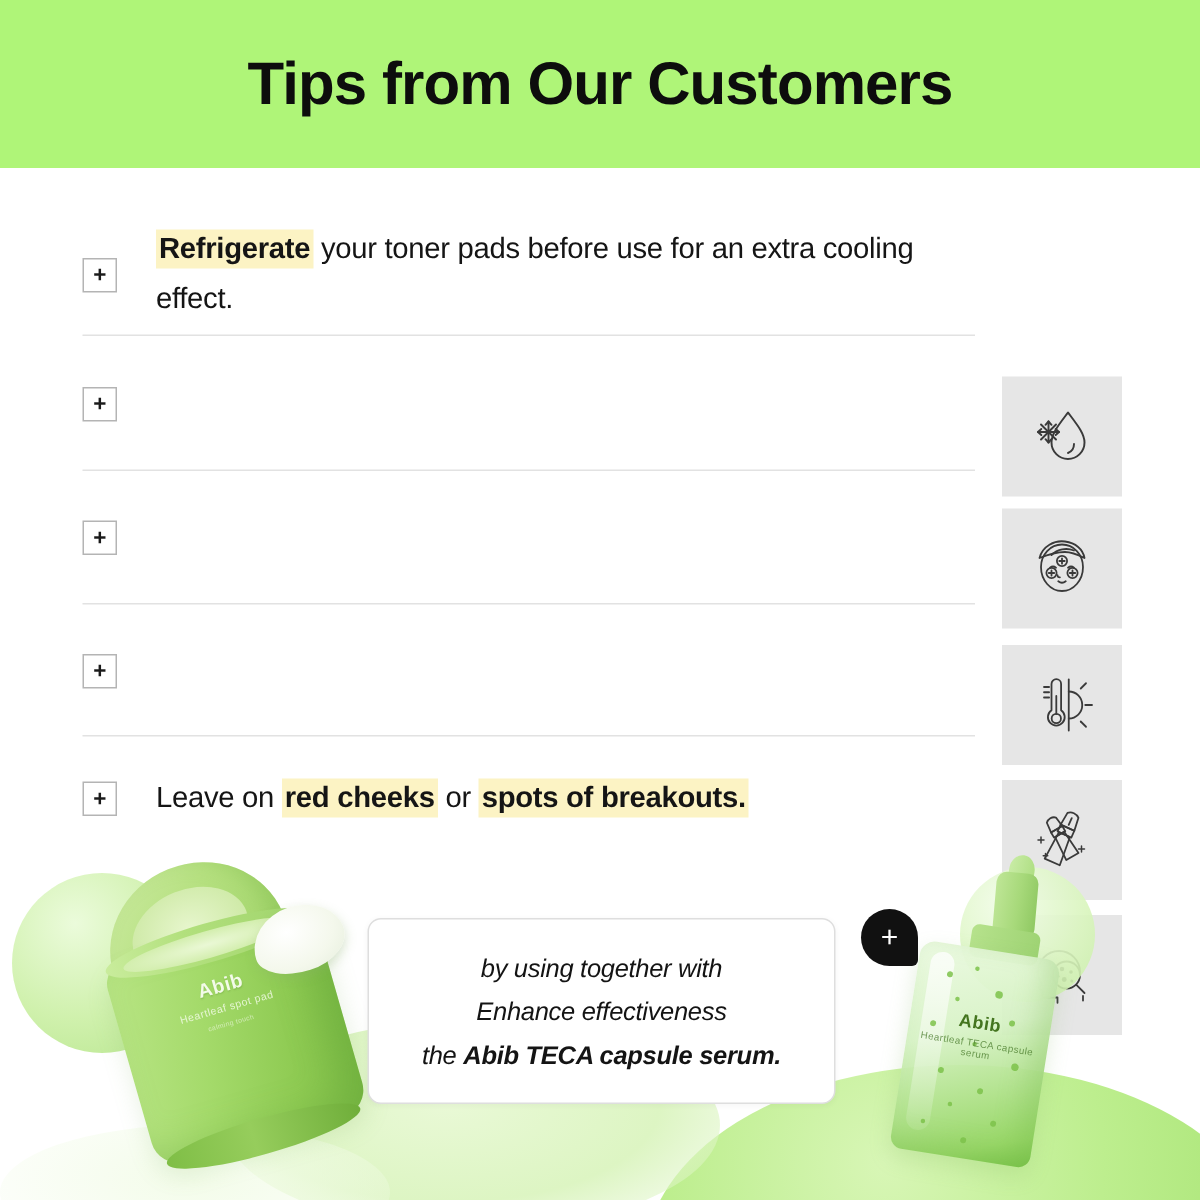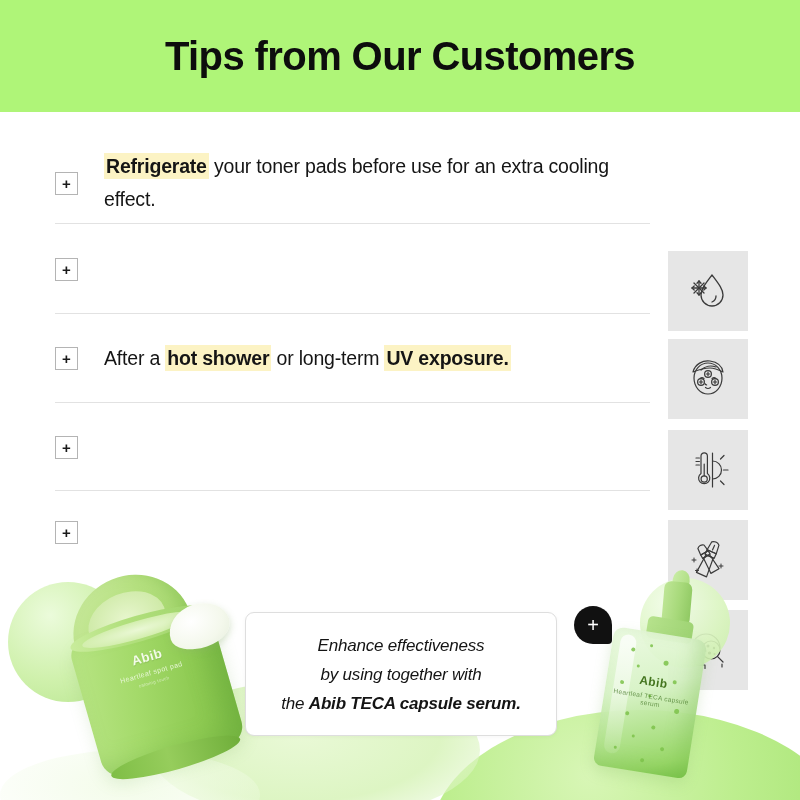--- a/index.html
+++ b/index.html
@@ -280,21 +280,20 @@
           <path d="M22.5 33.5 q2.5 2 5 0"></path>
           <path d="M22 29.5 q0 1.4 1.6 1.4"></path>
         </svg>
       </span>
     </div>
     <div class="divider" style="top:201px;"></div>
 
     <div class="tip-row" style="top:203px;height:87px;">
       <div class="tip-left">
         <div class="plus-box">+</div>
-        <div class="tip-text"><span>After a </span><span class="hl">hot shower</span><span> or long-term </span><span class="hl">UV exposure.</span></div>
       </div>
     </div>
     <div class="icon-tile" style="top:318px;">
       <span>
         <svg width="48" height="48" viewBox="0 0 48 48" fill="none" stroke="#3a3a3a" stroke-width="1.2" stroke-linecap="round" stroke-linejoin="round">
           <path d="M17 10 a3.2 3.2 0 0 1 6.4 0 v17.5 a5.6 5.6 0 1 1 -6.4 0 Z"></path>
           <circle cx="20.2" cy="33" r="3.1"></circle>
           <line x1="20.2" y1="18" x2="20.2" y2="30"></line>
           <line x1="12" y1="12" x2="15.4" y2="12"></line>
           <line x1="12" y1="15.5" x2="15.4" y2="15.5"></line>
@@ -334,20 +333,21 @@
             <path d="M13 33 v3 M11.5 34.5 h3"></path>
           </g>
         </svg>
       </span>
     </div>
     <div class="divider" style="top:378px;"></div>
 
     <div class="tip-row" style="top:380px;height:80px;">
       <div class="tip-left">
         <div class="plus-box">+</div>
+        <div class="tip-text"><span>Leave on </span><span class="hl">red cheeks</span><span> or </span><span class="hl">spots of breakouts.</span></div>
       </div>
     </div>
     <div class="icon-tile" style="top:498px;">
       <span>
         <svg width="48" height="48" viewBox="0 0 48 48" fill="none" stroke="#3a3a3a" stroke-width="1.2" stroke-linecap="round" stroke-linejoin="round">
           <path d="M36 22 A14 14 0 0 0 8 22 c0 4 1 6 2.5 8 l-2 2.5 2.5 2 v4.5 h10 v3.5"></path>
           <circle cx="27" cy="24" r="9"></circle>
           <line x1="33.6" y1="30.6" x2="39" y2="36"></line>
           <line x1="38" y1="38" x2="38" y2="41"></line>
           <g fill="#3a3a3a" stroke="none">
@@ -408,18 +408,18 @@
         <div class="serum-sub">Heartleaf TECA capsule serum</div>
       </div>
     </div>
   </div>
 
   <div class="plus-badge">
     <span>+</span>
   </div>
 
   <div class="callout">
+    <div class="callout-line">by using together with</div>
     <div class="callout-line">Enhance effectiveness</div>
-    <div class="callout-line">by using together with</div>
     <div class="callout-line"><span>the </span><b>Abib TECA capsule serum.</b></div>
   </div>
 
 </div>
 
 </body></html>

